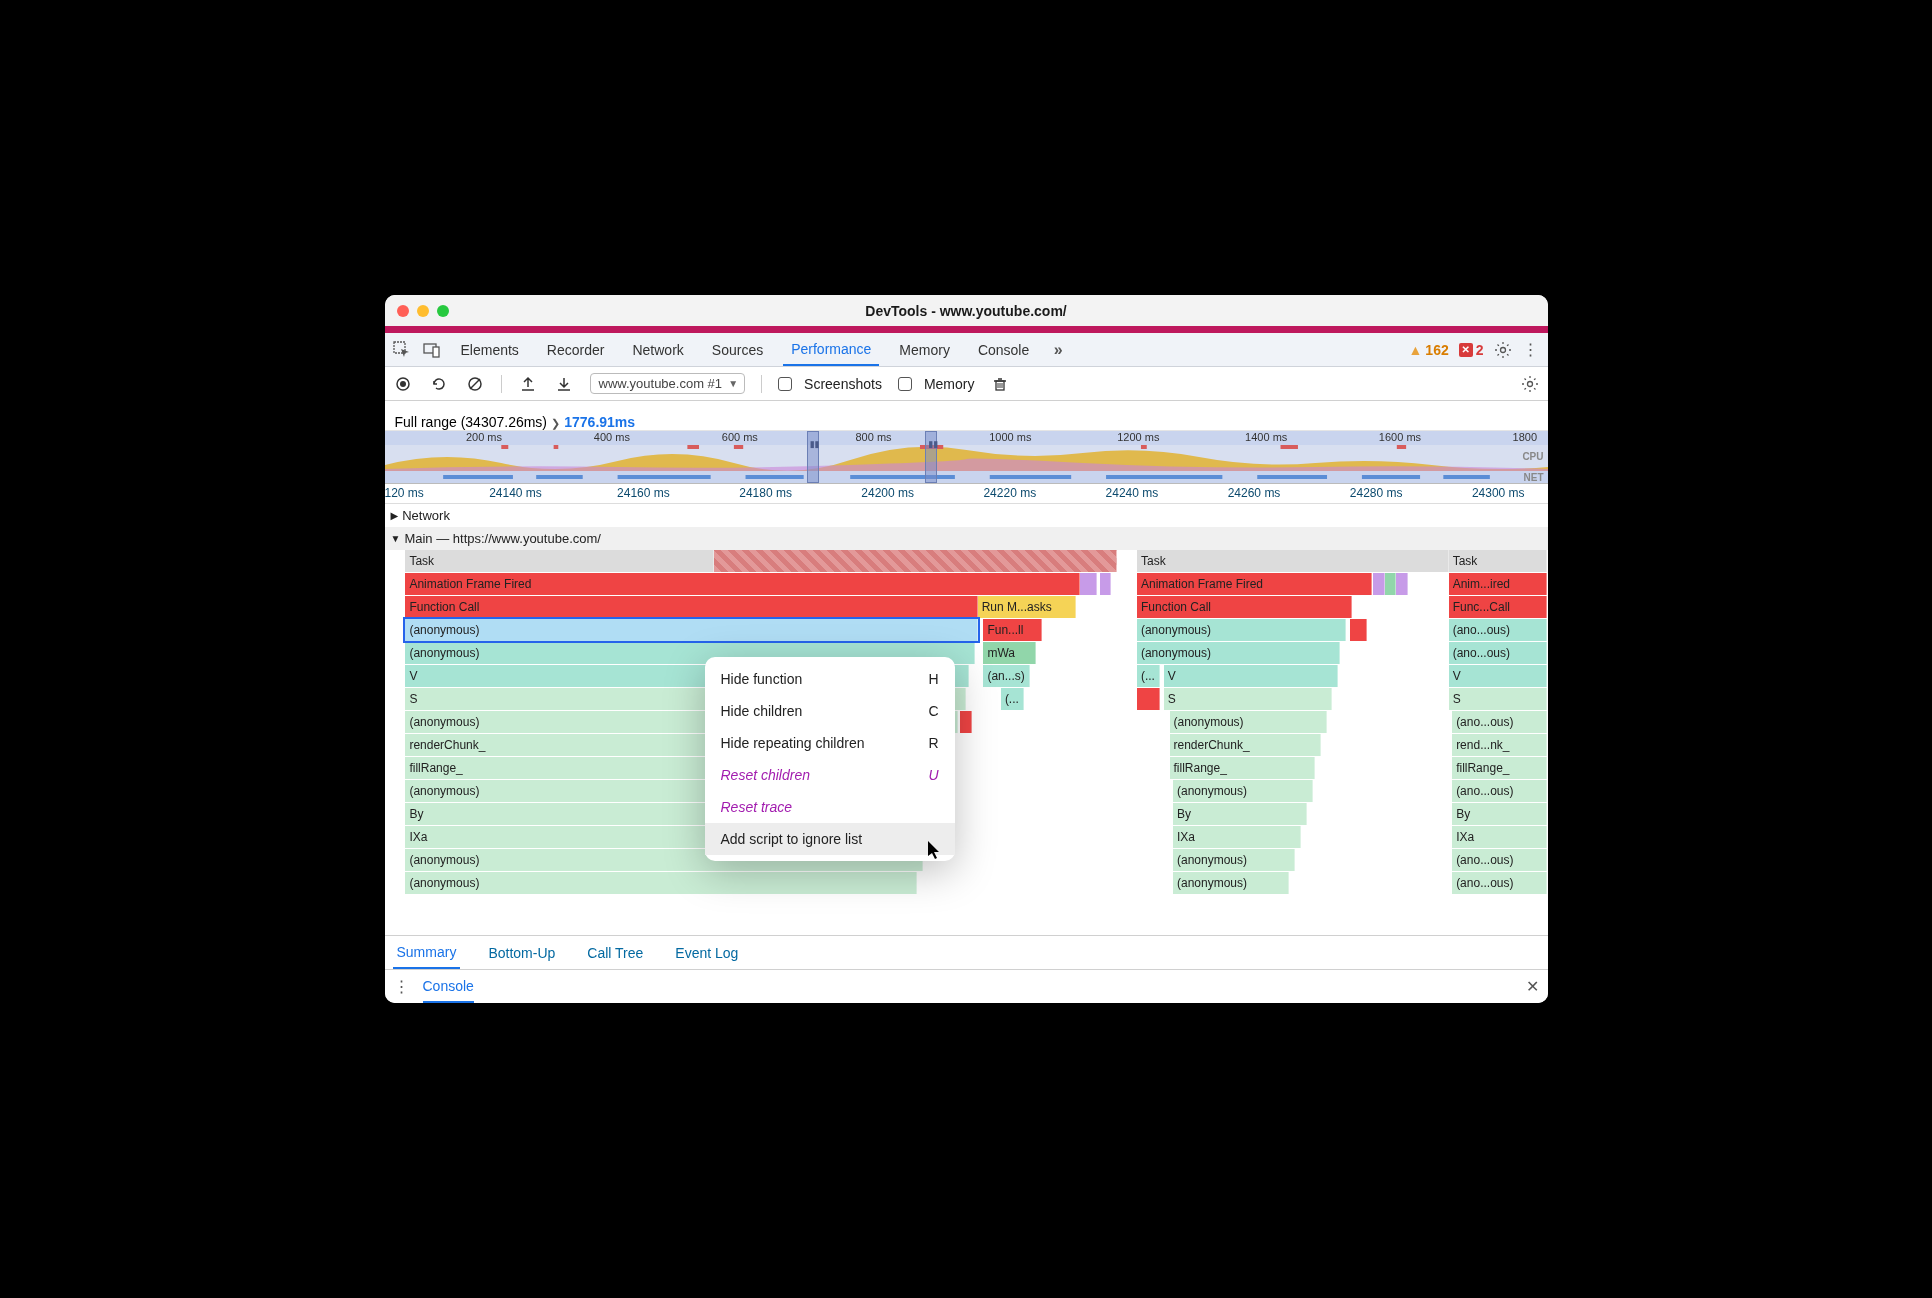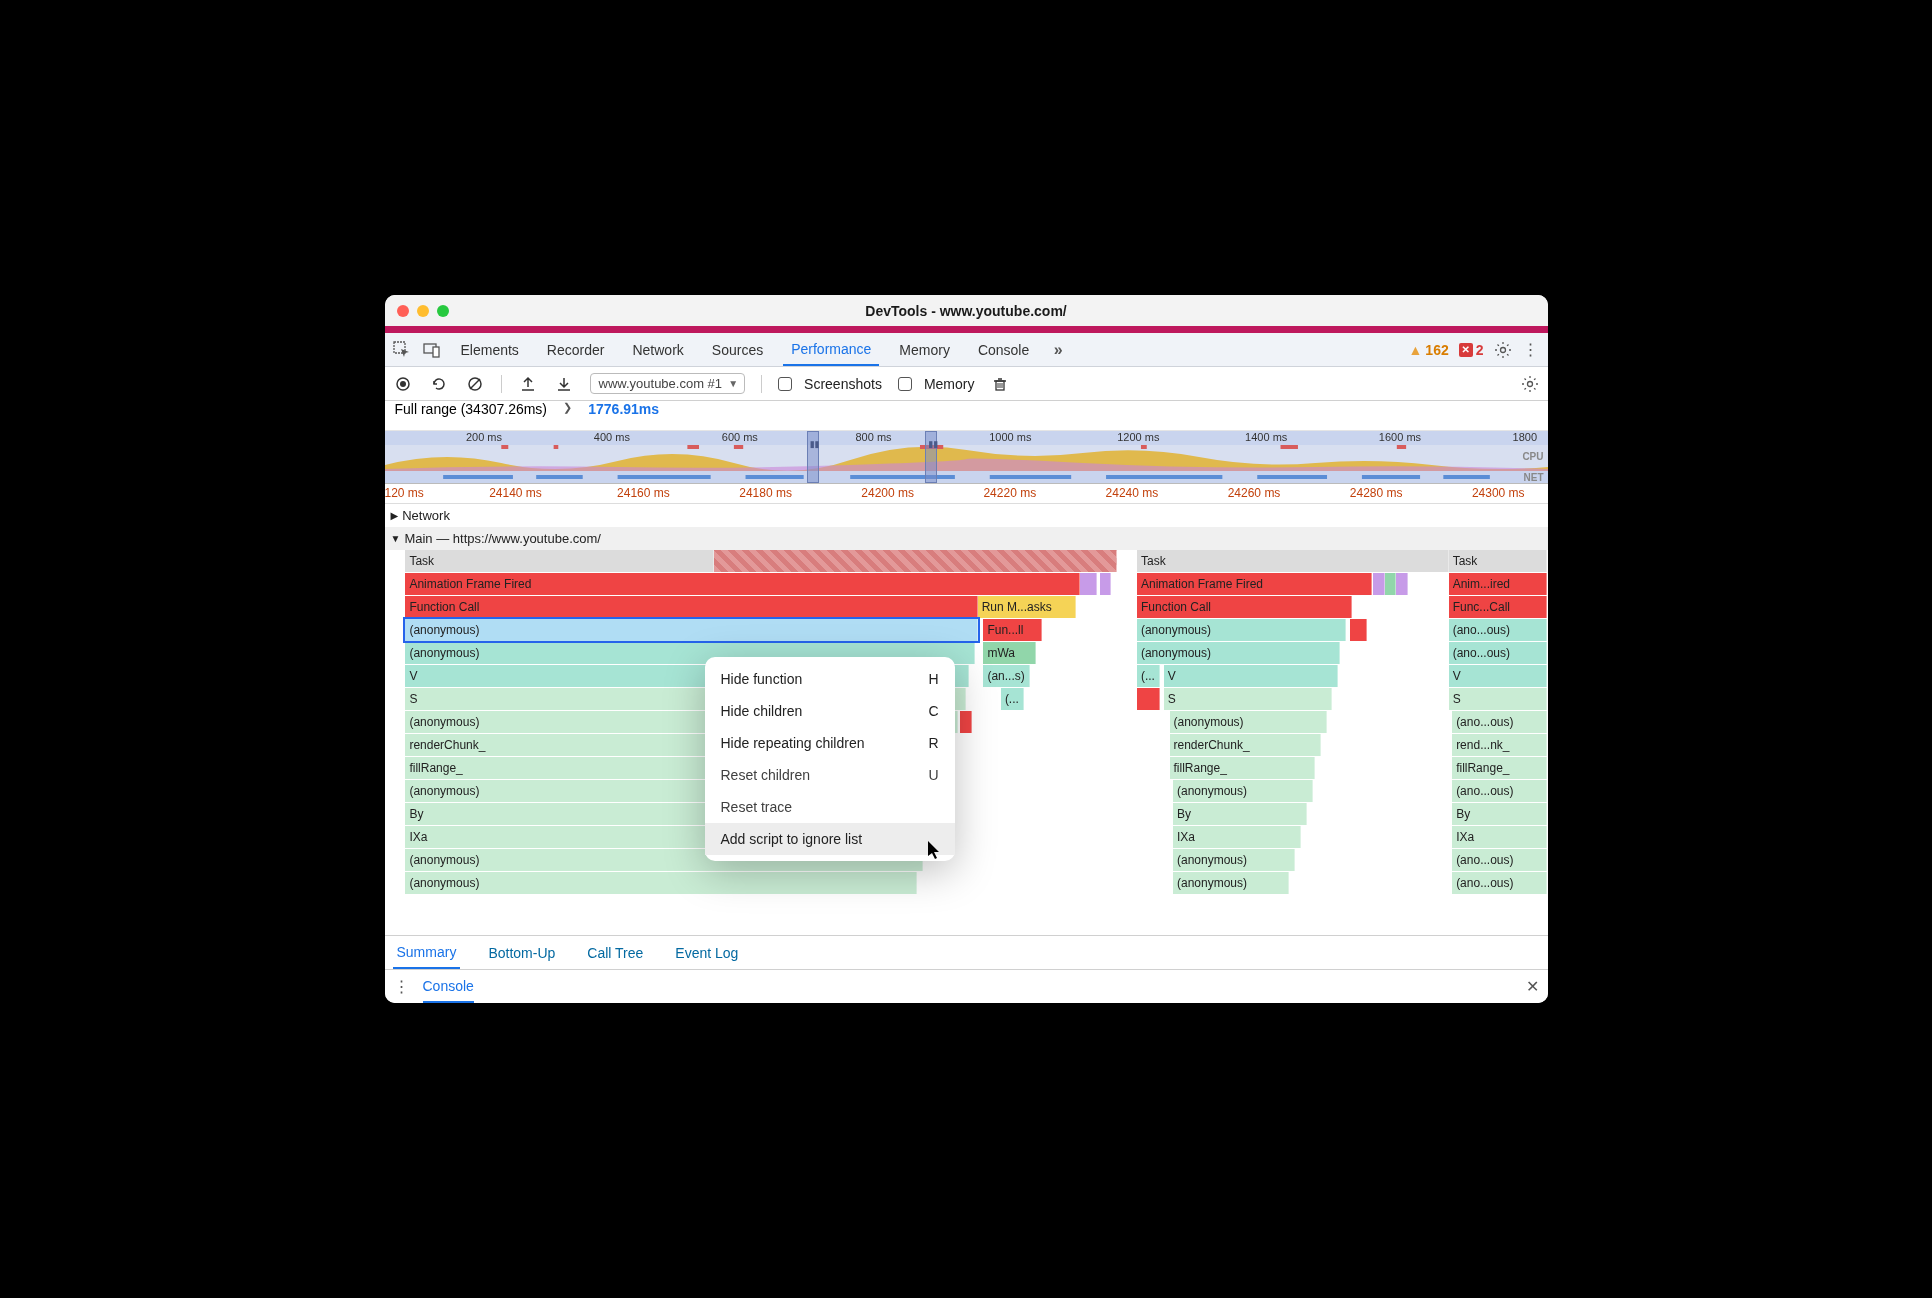--- a/index.html
+++ b/index.html
@@ -18,30 +18,30 @@
 .tab-item { font-size: 14px; color: #333; padding: 0 8px; height: 100%; display: flex; align-items: center; cursor: pointer; }
 .tab-item.active { color: #1a73e8; border-bottom: 2px solid #1a73e8; }
 .tabbar-right { margin-left: auto; display: flex; align-items: center; gap: 10px; }
 .warning-count { color: #d97d00; font-size: 14px; display: flex; align-items: center; gap: 3px; font-weight: 600;}
 .error-count { color: #d83b3b; font-size: 14px; display: flex; align-items: center; gap: 3px; font-weight: 600;}
 .toolbar { height: 34px; background: #fff; border-bottom: 1px solid #d0d0d0; display: flex; align-items: center; padding: 0 8px; gap: 16px; }
 .toolbar-btn { width: 20px; height: 20px; display: inline-flex; align-items: center; justify-content: center; cursor: pointer; color: #555; }
 .recording-select { border: 1px solid #bbb; padding: 2px 22px 2px 8px; font-size: 13px; border-radius: 4px; color: #444; position: relative; }
 .checkbox-label { display: flex; align-items: center; gap: 12px; font-size: 14px; color: #222; }
 .checkbox-box { width: 14px; height: 14px; border: 1.5px solid #555; border-radius: 3px; }
-.breadcrumb-bar { height: 30px; background: #fff; display: flex; align-items: flex-start; padding: 0 10px; font-size: 14px; gap: 16px; border-bottom: 1px solid #e5e5e5; }
+.breadcrumb-bar { height: 30px; background: #fff; display: flex; align-items: flex-end; padding: 0 10px; font-size: 14px; gap: 4px; border-bottom: 1px solid #e5e5e5; }
 .breadcrumb-current { color: #1a73e8; font-weight: 600; }
 .overview-pane { height: 53px; background: #c9d4ee; border-bottom: 1px solid #bbb; position: relative; overflow: hidden; }
 .overview-ticks { position: absolute; top: 0; left: 0; right: 0; height: 14px; display: flex; }
 .overview-tick { position: absolute; font-size: 11px; color: #333; top: 0; }
 .overview-cpu { position: absolute; top: 14px; left: 0; right: 0; height: 26px; }
 .overview-net { position: absolute; bottom: 0; left: 0; right: 0; height: 10px; margin-top: 19px; }
 .overview-label { position: absolute; right: 4px; font-size: 10px; font-weight: 700; color: #888; }
 .ruler { height: 20px; background: #fff; border-bottom: 1px solid #ddd; position: relative; }
-.ruler-tick { position: absolute; font-size: 12px; color: #c2410c; top: 2px; }
+.ruler-tick { position: absolute; font-size: 12px; color: #0c4a6e; top: 2px; }
 .flame-area { flex: 1; background: #fff; overflow: hidden; position: relative; }
 .track-header { height: 23px; font-size: 13px; color: #222; padding-left: 6px; display: flex; align-items: center; gap: 4px; }
 .track-header.main { background: #f0f0f0; }
 .flame-grid { position: relative; }
 .flame-row { height: 23px; position: relative; }
 .flame-seg { position: absolute; height: 22px; top: 0; font-size: 12px; color: #222; padding-left: 4px; line-height: 22px; overflow: hidden; white-space: nowrap; border-right: 1px solid rgba(255,255,255,0.4); }
 .seg-task { background: #dcdcdc; }
 .seg-task-long { background: repeating-linear-gradient(45deg, #e39999, #e39999 5px, #d87d7d 5px, #d87d7d 10px); }
 .seg-yellow { background: #ef4444; }
 .seg-yellow2 { background: #f5d356; }
@@ -50,21 +50,21 @@
 .seg-lightgreen { background: #c9ecd4; }
 .seg-blue-sel { background: #b0ddf4; outline: 2px solid #2563eb; z-index: 5; }
 .seg-purple { background: #c79be8; }
 .bottom-tabs { height: 34px; border-top: 1px solid #d0d0d0; display: flex; align-items: center; padding: 0 8px; gap: 24px; background: #fff;}
 .bottom-tab { font-size: 14px; color: #0369a1; padding: 0 4px; cursor: pointer; height: 100%; display: flex; align-items: center;}
 .bottom-tab.active { color: #1a73e8; border-bottom: 2px solid #1a73e8; }
 .console-drawer { height: 34px; border-top: 1px solid #d0d0d0; display: flex; align-items: center; padding: 0 8px; gap: 12px; background: #fff; }
 .console-link { color: #1a73e8; font-size: 14px; border-bottom: 2px solid #1a73e8; height: 100%; display: flex; align-items: center; }
 .context-menu { position: absolute; left: 320px; top: 362px; width: 250px; background: #fff; border-radius: 10px; box-shadow: 0 10px 40px rgba(0,0,0,0.25); padding: 6px 0; z-index: 100; }
 .context-item { height: 32px; padding: 0 16px; display: flex; align-items: center; justify-content: space-between; font-size: 14px; color: #222; cursor: pointer; }
-.context-item.disabled { color: #404040; cursor: default; }
+.context-item.disabled { color: #a21caf; cursor: default; font-style: italic; }
 .context-item.highlighted { background: #ededed; }
 .cursor-arrow { position: absolute; left: 543px; top: 546px; z-index: 200; font-size: 16px; }
 .arrow-right { font-size: 11px; color: #555; }
 svg { display: block; }
 </style>
 </head>
 <body>
 
 <div class="window">
 

